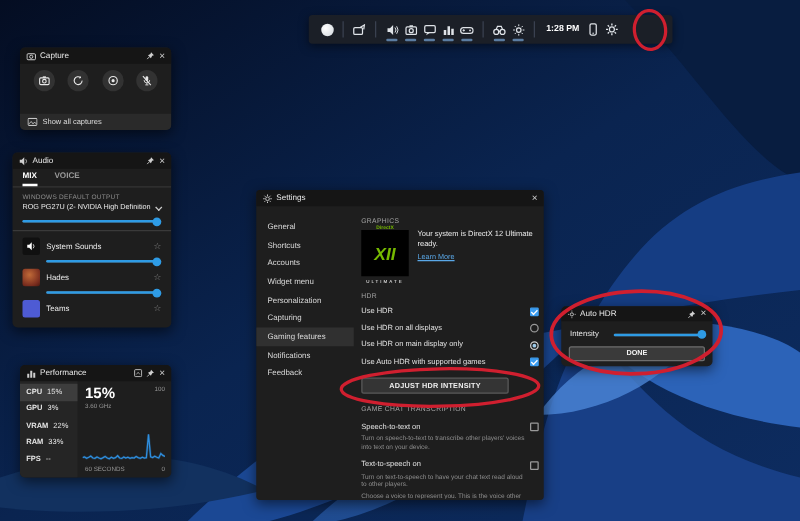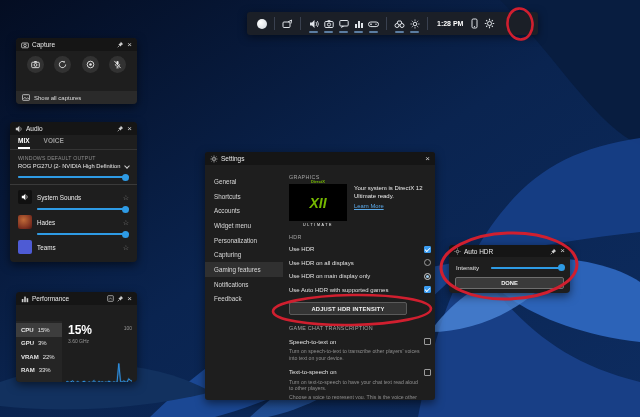--- a/index.html
+++ b/index.html
@@ -48,42 +48,42 @@
   .app-ic{width:14px;height:14px;border-radius:2px;flex:none;display:flex;align-items:center;justify-content:center;}
   .app-nm{flex:1;font-size:6.3px;color:#ececec;}
   .star{font-size:7px;color:#8a8a8a;line-height:1;}
   .app-slider{margin:4px 0 2px 19px;}
   .ic-sys{background:#101010;color:#fff;}
   .ic-hades{background:radial-gradient(circle at 40% 35%,#c06a38,#7a2d1e 70%,#4a180f);}
   .ic-teams{background:#4e5bd4;}
 
   
   .perf{left:16px;top:292px;width:121px;height:90px;}
-  .perf-body{display:flex;height:77px;margin-top:16px;}
+  .perf-body{display:flex;height:77px;}
   .perf-left{width:46px;background:#252525;padding-top:2px;}
   .perf-row{display:flex;gap:4px;align-items:center;height:13.5px;padding-left:5px;font-size:6px;color:#e6e6e6;}
   .perf-row b{font-weight:bold;}
   .perf-row.sel{background:#3d3d3d;}
   .perf-right{flex:1;position:relative;padding:2px 5px 0 6px;}
   .perf-big{font-size:12px;font-weight:bold;color:#fff;}
   .perf-sub{font-size:5px;color:#969696;margin-top:1px;}
   .perf-ymax{position:absolute;top:4px;right:5px;font-size:5px;color:#969696;}
   .perf-chart{position:absolute;left:4px;bottom:12px;}
   .perf-foot{position:absolute;left:6px;right:5px;bottom:3px;display:flex;justify-content:space-between;font-size:5px;color:#969696;}
 
   
   .settings{left:205px;top:152px;width:230px;height:248px;border-radius:3px;}
   .set-body{display:flex;height:234px;}
   .set-menu{width:78px;padding-top:9px;flex:none;}
   .set-item{height:14.7px;display:flex;align-items:center;padding-left:9px;font-size:6.3px;color:#d9d9d9;}
   .set-item.sel{background:#303030;}
   .set-pane{flex:1;padding:0 4px 0 6px;overflow:hidden;font-size:6.2px;}
   .sec-h{font-size:5.4px;color:#a3a3a3;letter-spacing:.3px;}
   .dx-row{display:flex;gap:7px;margin-top:4px;}
-  .dx-logo{width:58px;height:37px;background:#000;display:flex;flex-direction:column;align-items:center;justify-content:center;flex:none;gap:12px;}
+  .dx-logo{width:38px;height:37px;background:#000;display:flex;flex-direction:column;align-items:center;justify-content:center;flex:none;gap:12px;}
   .dx-s{font-size:4px;color:#76b900;font-weight:bold;}
   .dx-b{font-size:14px;line-height:14px;color:#76b900;font-weight:bold;font-style:italic;}
   .dx-u{font-size:3.6px;color:#fff;letter-spacing:1.6px;margin-top:1px;}
   .dx-msg{font-size:6px;color:#ededed;line-height:1.35;max-width:104px;}
   .dx-link{display:inline-block;font-size:5.8px;color:#5aa8e8;text-decoration:underline;margin-top:3px;}
   .hdr-row{display:flex;align-items:center;justify-content:space-between;margin-top:4.5px;height:9px;}
   .hdr-lbl{color:#e2e2e2;font-size:6px;}
   .cb{width:7px;height:7px;border:1px solid #9a9a9a;border-radius:1px;flex:none;}
   .cb.on{background:#3b9cf0;border-color:#3b9cf0;}
   .cb.on::after{content:"";display:block;width:3.5px;height:1.8px;border-left:1px solid #fff;border-bottom:1px solid #fff;transform:rotate(-45deg);margin:1.4px auto 0;}

